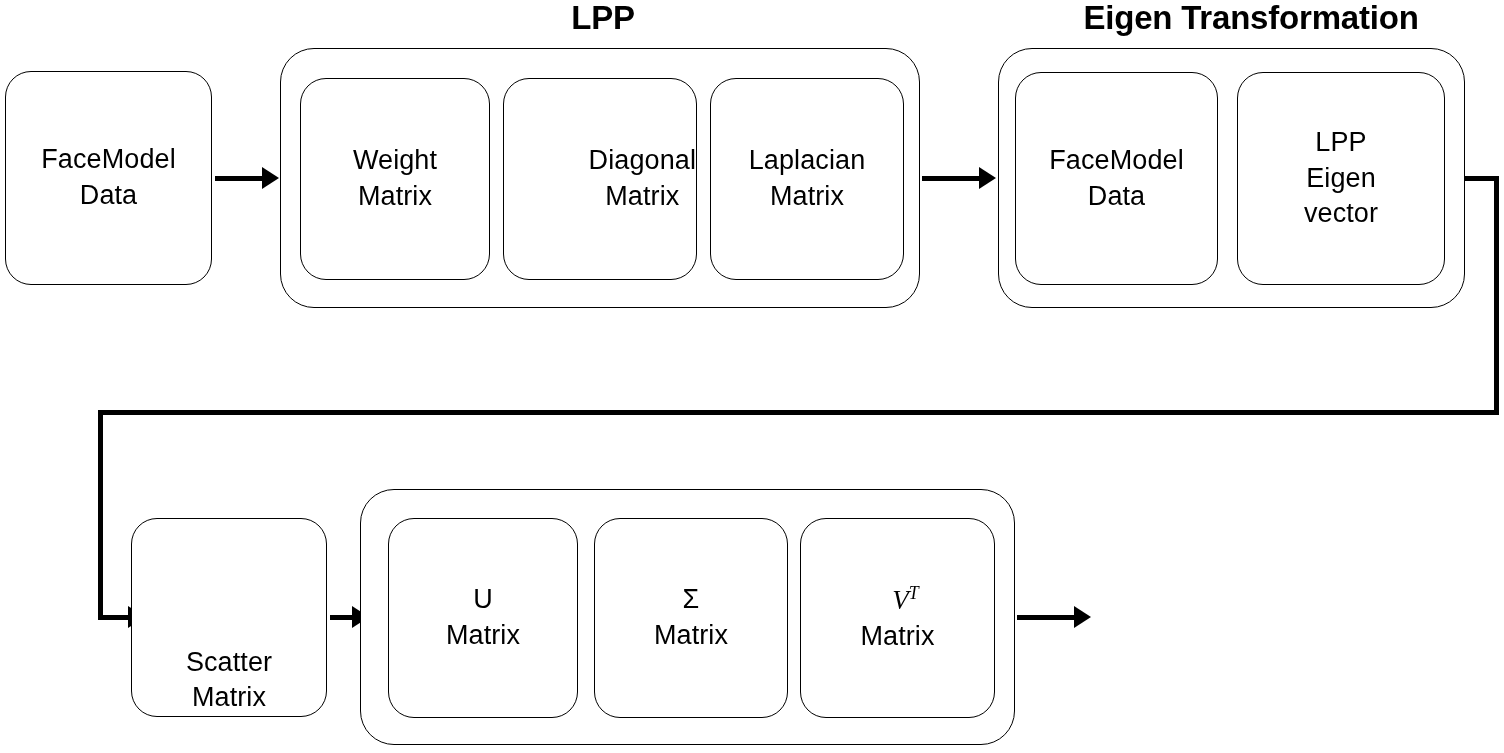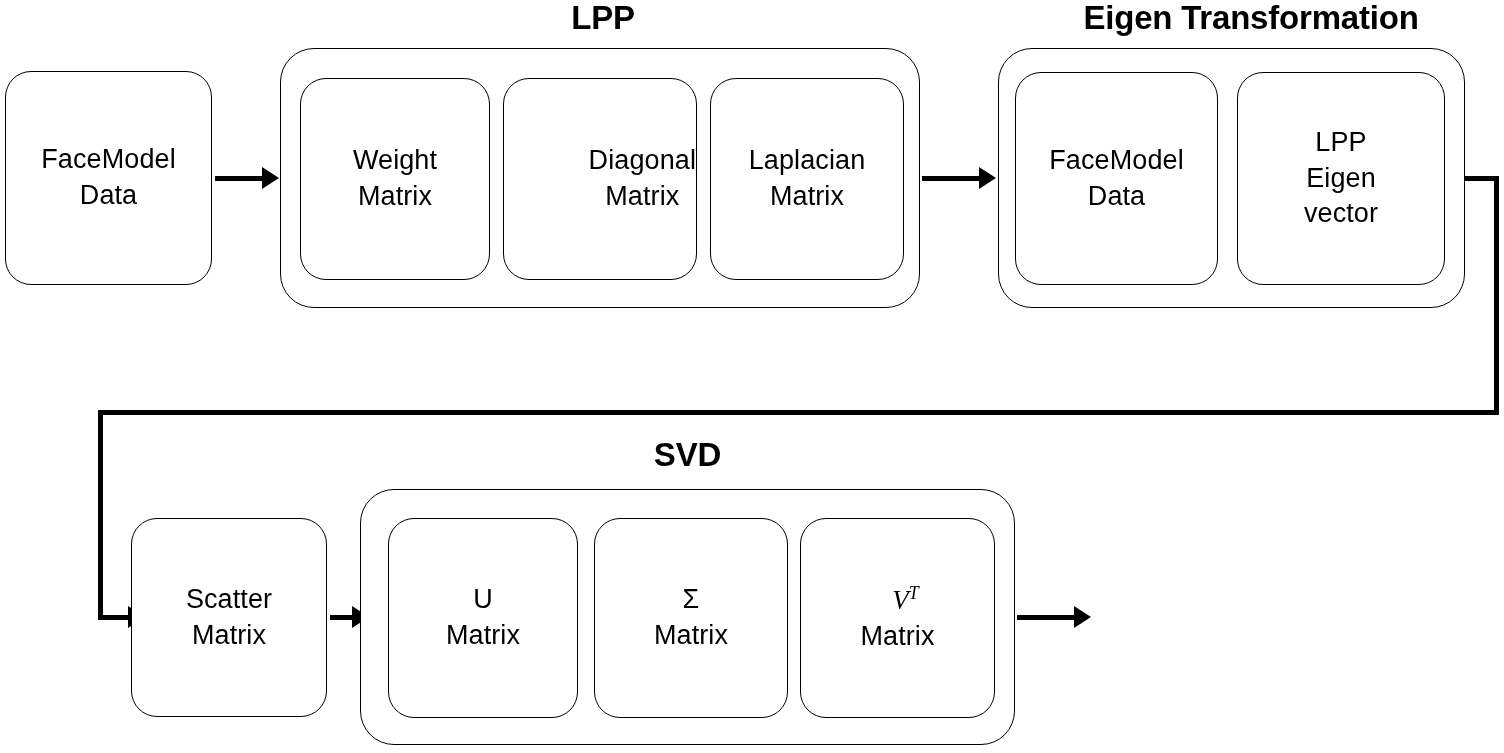--- a/index.html
+++ b/index.html
@@ -139,23 +139,22 @@
 
   <div class="vline" style="left:1494px; top:176px; height:239px;"></div>
 
   <div class="hline" style="left:98px; top:410px; width:1401px;"></div>
 
   <div class="vline" style="left:98px; top:410px; height:207px;"></div>
 
   <div class="hline" style="left:98px; top:615px; width:33px;"></div>
   <div class="arrowhead-right" style="left:128px; top:606px;"></div>
 
-  <div class="group-title" id="title-svd">SVD</div>
 
-  <div class="node" style="left:131px; top:518px; width:196px; height:199px;">
+  <div class="node" style="left:131px; top:518px; width:196px; height:199px;align-items:flex-end;">
     <span class="txt">Scatter
 Matrix</span>
   </div>
 
   <div class="hline" style="left:330px; top:615px; width:28px;"></div>
   <div class="arrowhead-right" style="left:352px; top:606px;"></div>
 
   <div class="group" style="left:360px; top:489px; width:655px; height:256px;"></div>
 
   <div class="node" style="left:388px; top:518px; width:190px; height:200px;">

